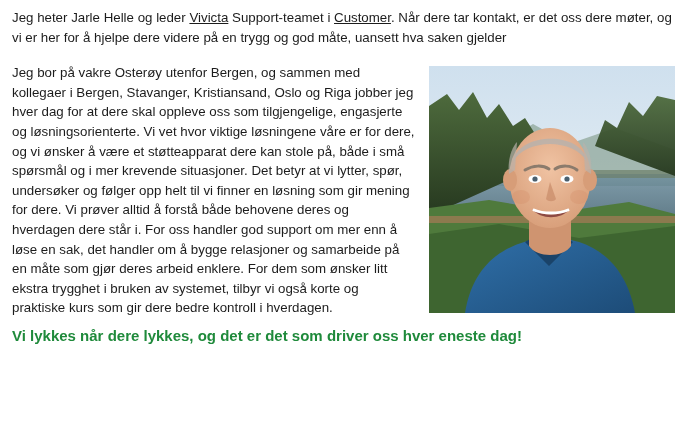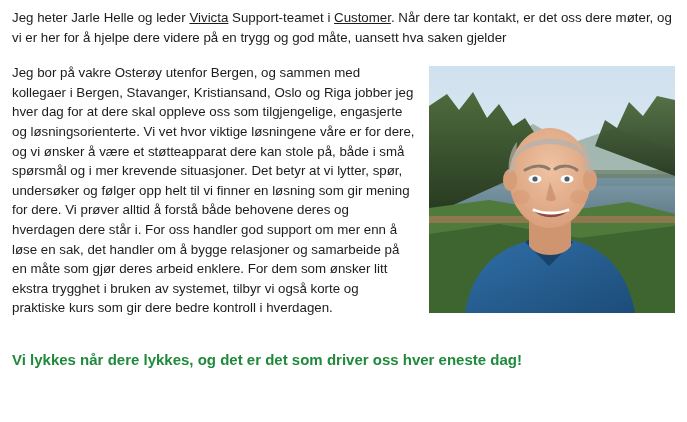--- a/index.html
+++ b/index.html
@@ -40,21 +40,21 @@
     margin: 3px 0 8px 14px;
     border: 0;
     overflow: hidden;
     position: relative;
     background: #3b5a3a;
   }
   .photo svg {
     display: block;
   }
   .body-text {
-    margin-bottom: 32px;
+    margin-bottom: 8px;
   }
   .closing {
     margin-bottom: 18px;
   }
   .tagline {
     clear: both;
     font-size: 15px;
     font-weight: bold;
     color: #1f8a3b;
     line-height: 20px;

